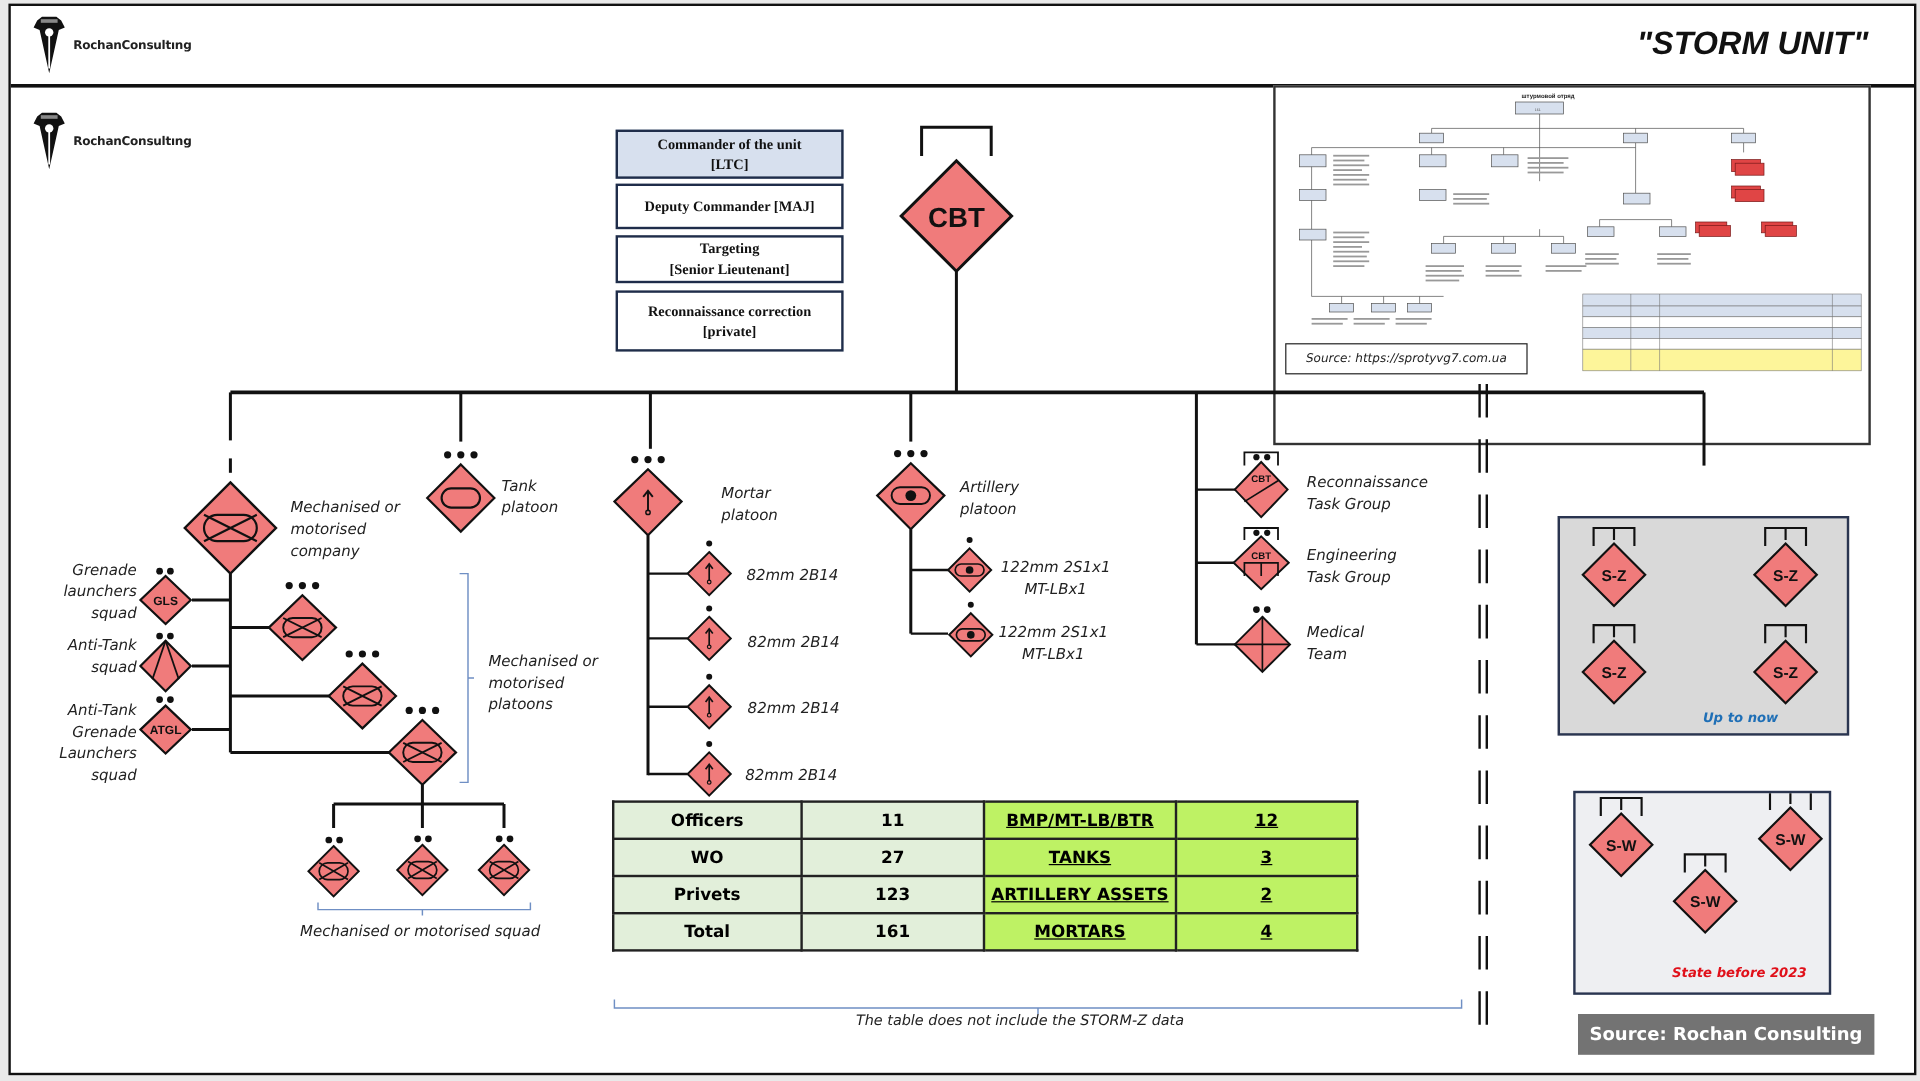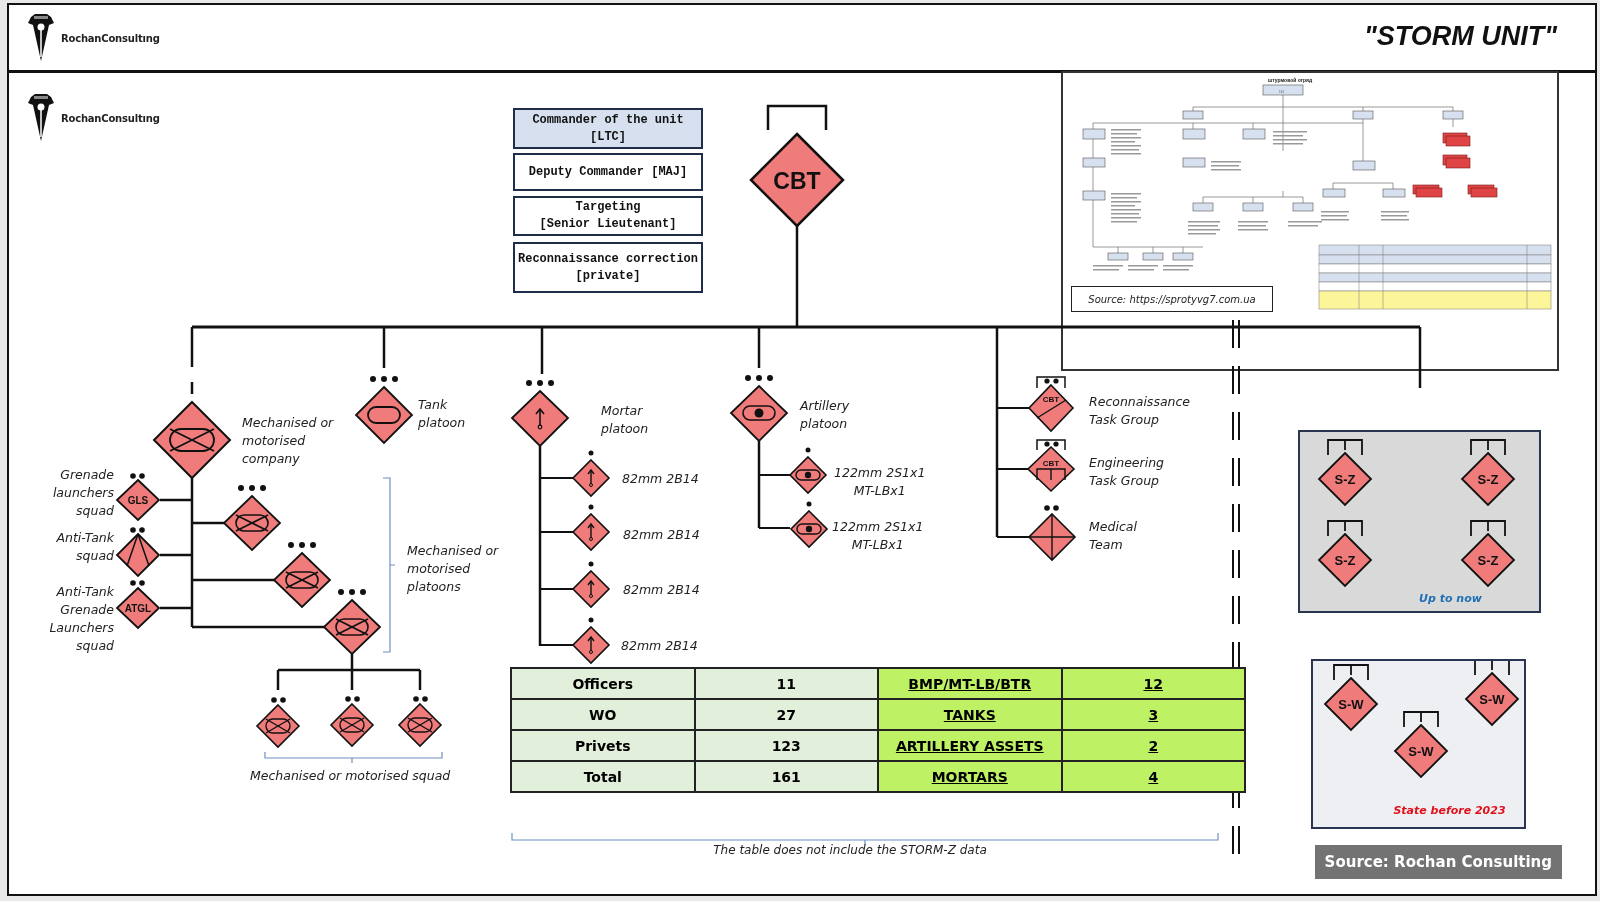--- a/index.html
+++ b/index.html
@@ -2,29 +2,29 @@
 <html><head>
 <meta charset="utf-8">
 <style>
   html, body { margin: 0; padding: 0; background: #e9e9e9; }
   body { width: 1600px; height: 901px; position: relative; overflow: hidden; font-family: "Liberation Sans", sans-serif; }
   .frame { position: absolute; left: 7px; top: 3px; width: 1590px; height: 893px; background: #fff; border: 2px solid #111; box-sizing: border-box; }
   .header { position: absolute; left: 0; top: 0; width: 100%; height: 68px; border-bottom: 3px solid #111; box-sizing: border-box; }
   .logo { position: absolute; display: flex; align-items: center; gap: 4px; }
   .logo .name { font-family: "DejaVu Sans", sans-serif; font-weight: bold; font-size: 10px; color: #222; letter-spacing: -0.2px; }
   .title { position: absolute; right: 38px; top: 16px; font-family: "Liberation Sans", sans-serif; font-style: italic; font-weight: bold; font-size: 27px; color: #111; }
-  .role-box { position: absolute; left: 513px; width: 190px; border: 2px solid #1f2d4a; box-sizing: border-box; text-align: center; font-family: Liberation Mono, monospace; font-weight: bold; font-size: 12px; color: #111; display: flex; align-items: center; justify-content: center; line-height: 17px; }
+  .role-box { position: absolute; left: 513px; width: 190px; border: 2px solid #1f2d4a; box-sizing: border-box; text-align: center; font-family: Liberation Serif, serif; font-weight: bold; font-size: 12px; color: #111; display: flex; align-items: center; justify-content: center; line-height: 17px; }
   .role-box.blue { background: #d7e0ee; }
   .label { position: absolute; font-family: "DejaVu Sans", sans-serif; font-style: italic; font-size: 12.5px; color: #222; line-height: 18px; }
   .label.right { text-align: right; }
   .sym-text { font-family: "Liberation Sans", sans-serif; font-weight: bold; fill: #111; }
   svg.main { position: absolute; left: 0; top: 0; }
   .src-img { position: absolute; left: 1061px; top: 71px; width: 498px; height: 300px; border: 2px solid #333; box-sizing: border-box; background: #fff; overflow: hidden; }
   .src-caption { position: absolute; left: 8px; top: 213px; width: 200px; height: 24px; border: 1px solid #222; background: #fff; font-family: "DejaVu Sans", sans-serif; font-style: italic; font-size: 10px; display: flex; align-items: center; justify-content: center; color: #222; }
-  table.stats { position: absolute; left: 510px; top: 667px; width: 736px; border-collapse: collapse; font-family: "DejaVu Sans", sans-serif; font-weight: bold; font-size: 14px; }
+  table.stats { position: absolute; left: 510px; top: 667px; width: 622px; border-collapse: collapse; font-family: "DejaVu Sans", sans-serif; font-weight: bold; font-size: 14px; }
   table.stats td { border: 2px solid #222; height: 29px; text-align: center; padding: 0; }
   table.stats td.g { background: #e2efda; width: 169px; }
   table.stats td.o { background: #bef264; width: 169px; text-decoration: underline; }
   .note { position: absolute; left: 510px; top: 843px; width: 680px; text-align: center; font-family: "DejaVu Sans", sans-serif; font-style: italic; font-size: 12px; color: #222; }
   .panel { position: absolute; border: 2px solid #2a3550; box-sizing: border-box; margin-top: 44px; }
   .panel-caption { position: absolute; left: 0; width: 100%; text-align: center; font-family: "DejaVu Sans", sans-serif; font-style: italic; font-weight: bold; font-size: 11px; padding-left: 31px; }
   .source-badge { position: absolute; right: 38px; bottom: 22px; background: #737373; color: #fff; font-family: "DejaVu Sans", sans-serif; font-weight: bold; font-size: 15px; padding: 8px 10px; }
   .mini-text { font-family: "Liberation Sans", sans-serif; font-size: 3px; fill: #555; }
 </style>
 </head>

